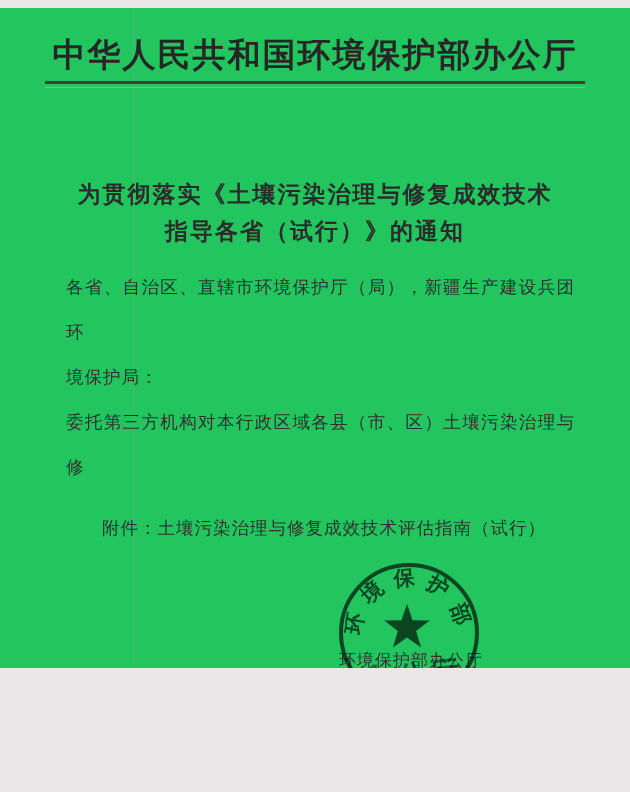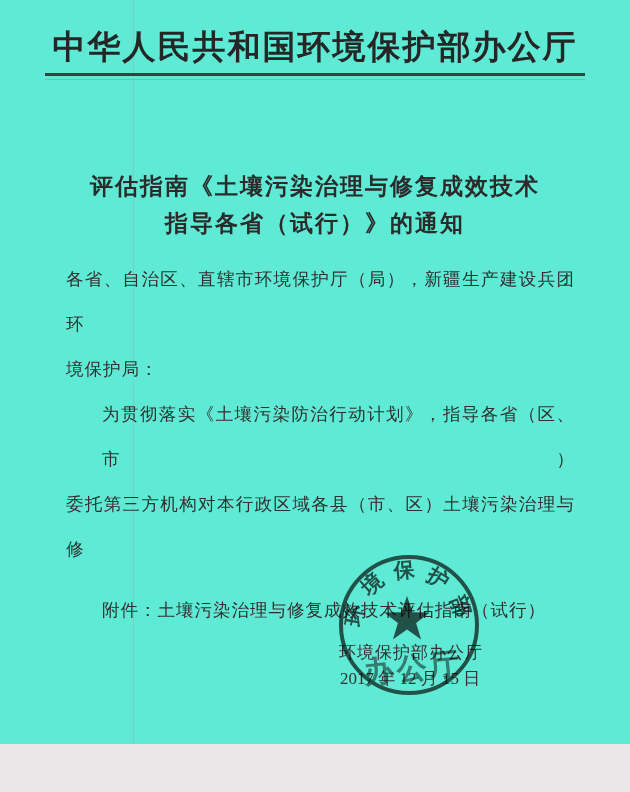--- a/index.html
+++ b/index.html
@@ -2,23 +2,23 @@
 <html><head>
 <meta charset="utf-8">
 <style>
   html,body{margin:0;padding:0;}
   body{
     background:#e9e7e7;
     font-family:"Liberation Serif","DejaVu Serif",serif;
   }
   .page{
     position:relative;
-    width:630px;height:744px;
-    margin:0 auto;
-    background:#5eead4;
+    width:630px;height:660px;
+    margin:8px auto;
+    background:#22c55e;
     overflow:hidden;
     color:#2f2f2f;
   }
   .fold-line{
     position:absolute;left:133px;top:0;width:1px;height:792px;
     background:rgba(160,152,152,0.28);
   }
   .letterhead{
     position:absolute;top:25px;left:0;width:630px;
     text-align:center;
@@ -83,27 +83,26 @@
 <div class="page">
 
   <div class="fold-line"></div>
 
   <div class="letterhead">中华人民共和国环境保护部办公厅</div>
 
   <div class="rule-thick"></div>
   <div class="rule-thin"></div>
 
 
-  <div class="doc-title l1">评估指南《土壤污染治理与修复成效技术</div>
+  <div class="doc-title l1">为贯彻落实《土壤污染治理与修复成效技术</div>
   <div class="doc-title l2">指导各省（试行）》的通知</div>
 
   <div class="body-block">
     <div class="line stretch">各省、自治区、直辖市环境保护厅（局），新疆生产建设兵团环</div>
     <div class="line">境保护局：</div>
-    <div class="line stretch indent">为贯彻落实《土壤污染防治行动计划》，指导各省（区、市）</div>
     <div class="line stretch">委托第三方机构对本行政区域各县（市、区）土壤污染治理与修</div>
     <div class="attachment">附件：土壤污染治理与修复成效技术评估指南（试行）</div>
   </div>
 
   <div class="sig-issuer">环境保护部办公厅</div>
   <div class="sig-date">2017 年 12 月 15 日</div>
 
   <svg class="seal" viewBox="0 0 146 148" xmlns="http://www.w3.org/2000/svg">
     <circle cx="73" cy="74" r="68" fill="none" stroke="#474747" stroke-width="4"></circle>
     <polygon points="71,45 76.6,61.2 93.8,61.6 80.1,72 85.1,88.4 71,78.6 56.9,88.4 61.9,72 48.2,61.6 65.4,61.2" fill="#474747"></polygon>

